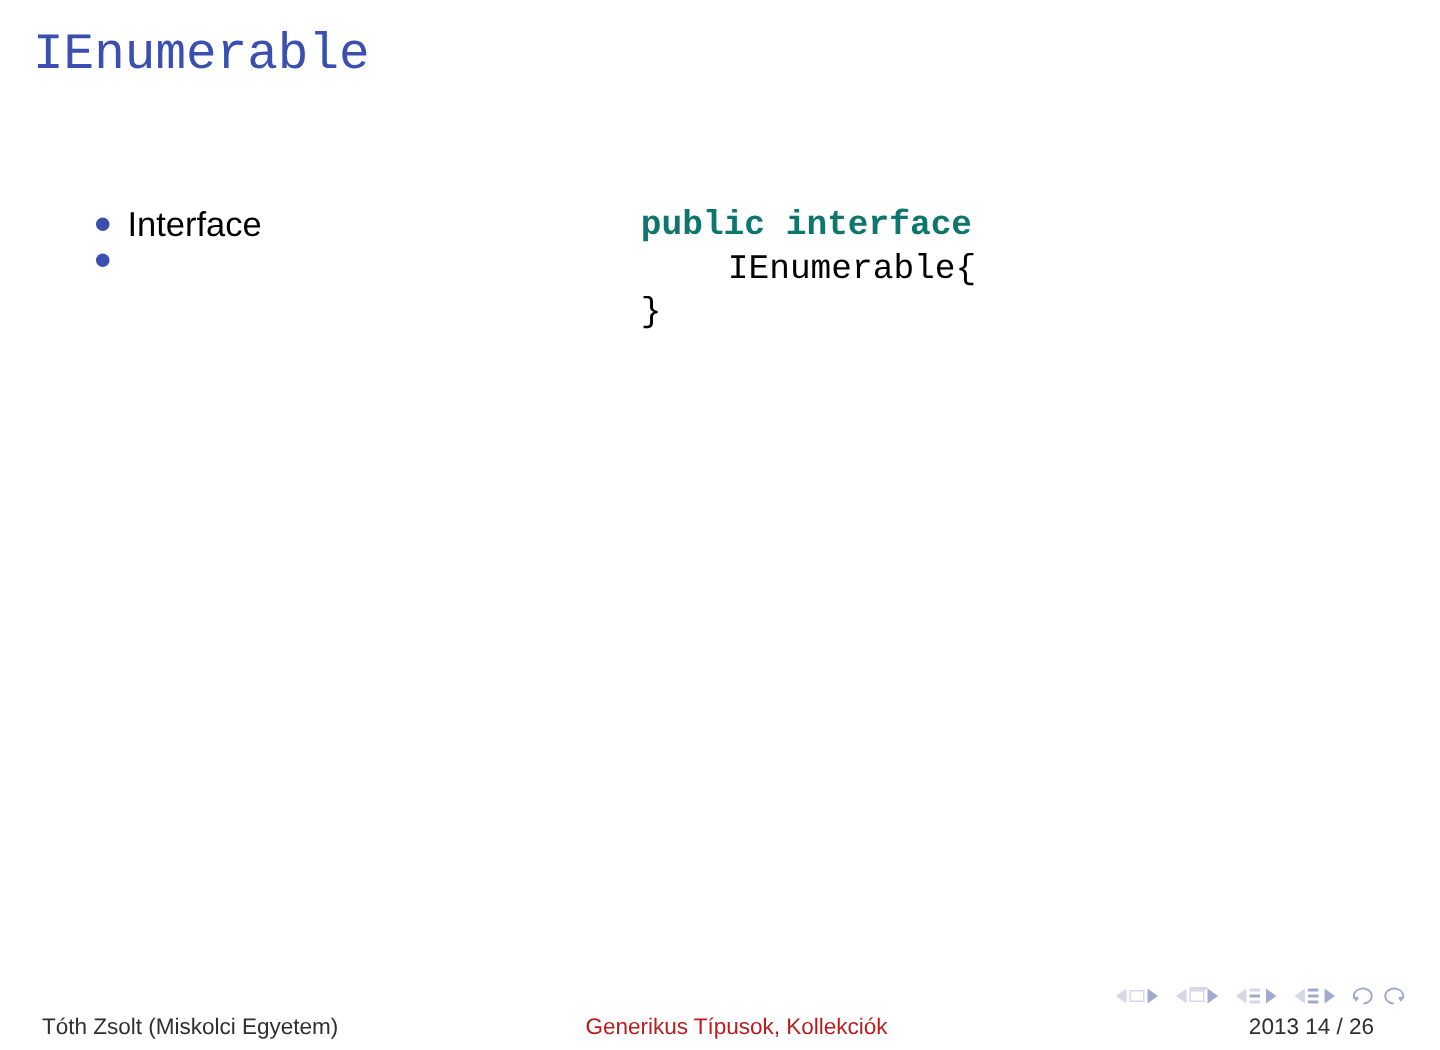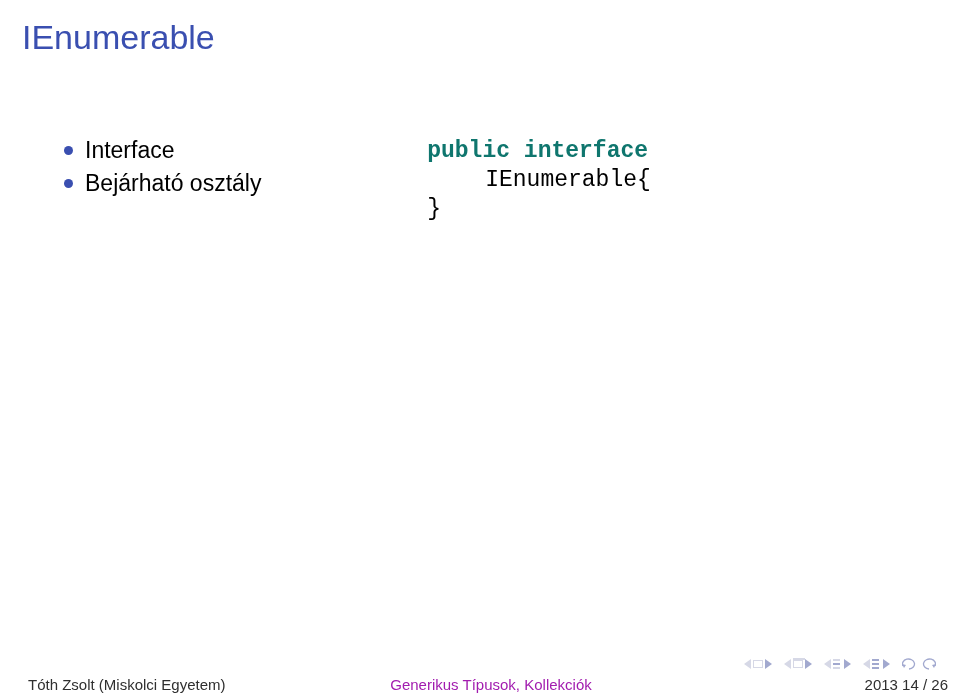--- a/index.html
+++ b/index.html
@@ -14,20 +14,21 @@
     .slide {
       width: 100%;
       height: 100%;
       padding: 0;
     }
     .title {
       color: #3a4fb0;
       font-size: 34px;
       font-weight: normal;
       padding: 18px 22px 0 22px;
+      font-family: Liberation Mono, monospace;
     }
     .content {
       display: flex;
       padding: 80px 40px 0 40px;
       justify-content: center;
     }
     .col-left {
       width: 44%;
       padding-left: 24px;
     }
@@ -103,41 +104,40 @@
       display: flex;
       align-items: flex-start;
       font-size: 15px;
       color: #2f2f2f;
     }
     .footer-left { padding-left: 28px; }
     .footer-center {
       position: absolute;
       left: 0; right: 0;
       text-align: center;
-      color: #a21caf;
+      color: #b91c1c;
       padding-left: 22px;
     }
-    .footer-right { margin-left: auto; padding-right: 12px; }
+    .footer-right { margin-left: auto; padding-right: 44px; }
   </style>
 </head>
 <body>
 
 <div class="slide">
   <h1 class="title">IEnumerable</h1>
 
   <div class="content">
     <div class="col-left">
       <ul>
         <li class="bullet-item">
           <span class="bullet"></span>
           <span>Interface</span>
         </li>
         <li class="bullet-item">
           <span class="bullet"></span>
-          <span>Bejárható osztály</span>
         </li>
       </ul>
     </div>
 
     <div class="col-right">
       <div>
         <span class="kw">public</span>
         <span> </span>
         <span class="kw">interface</span>
       </div>

